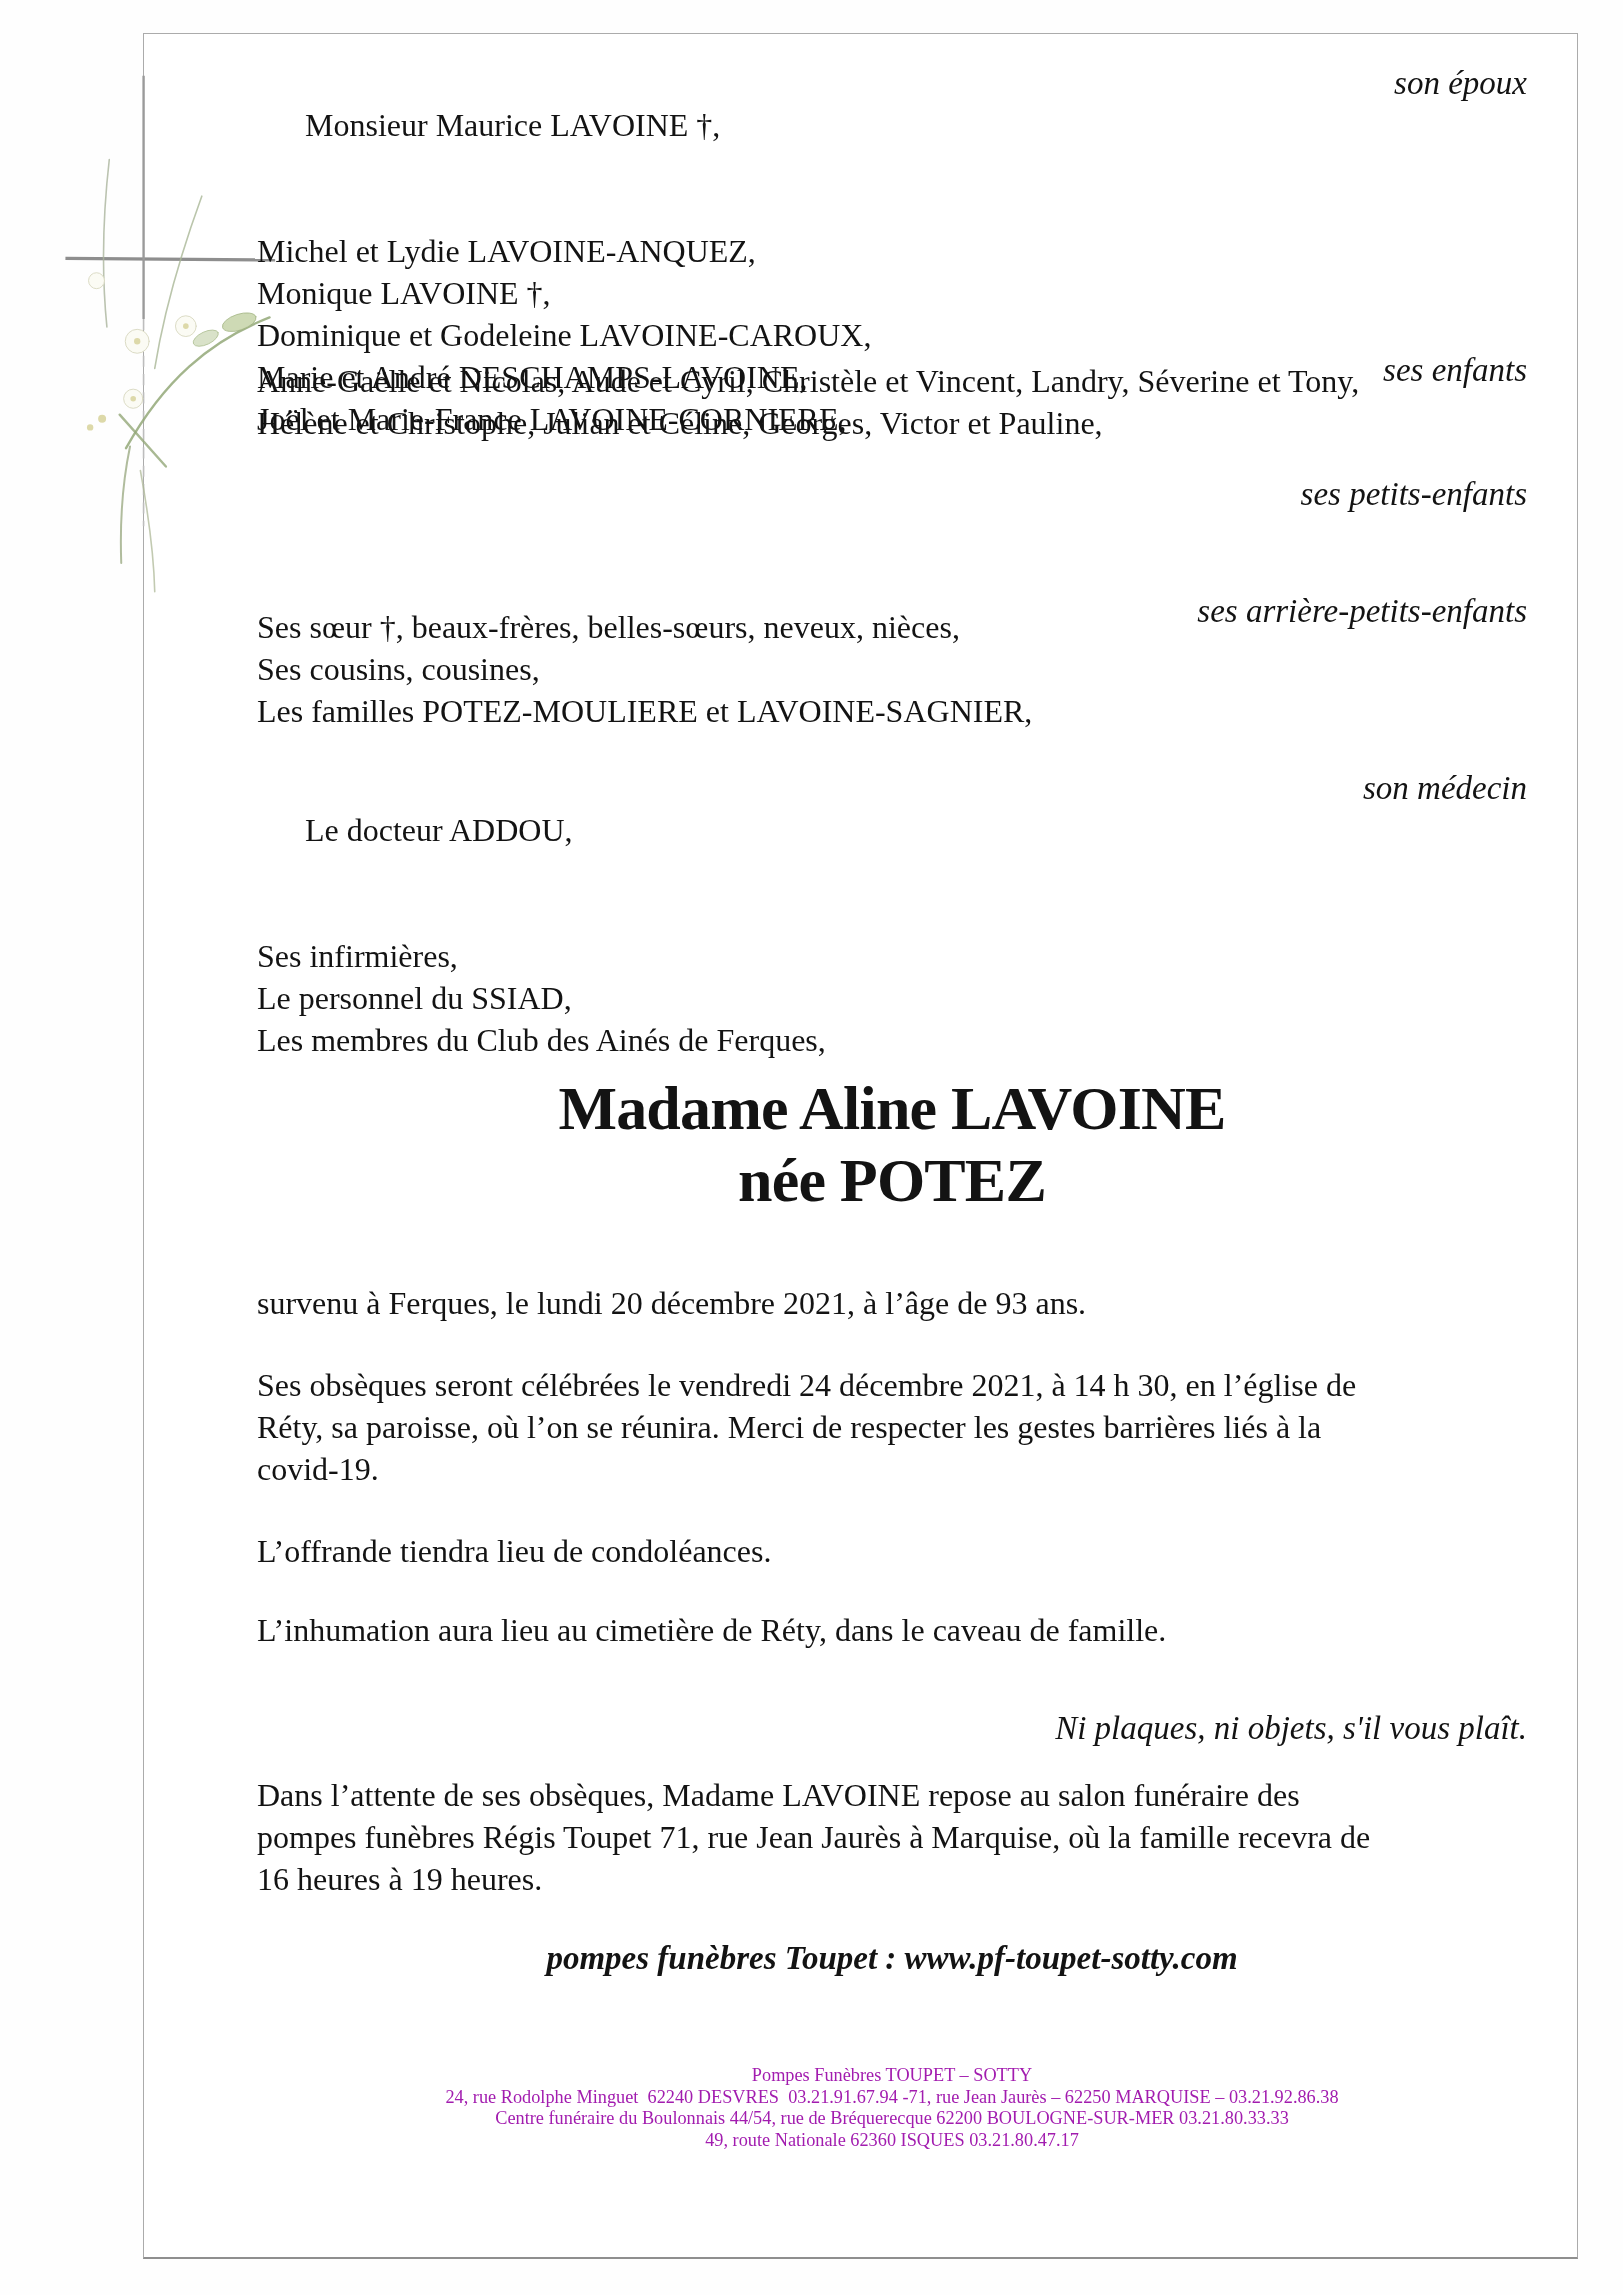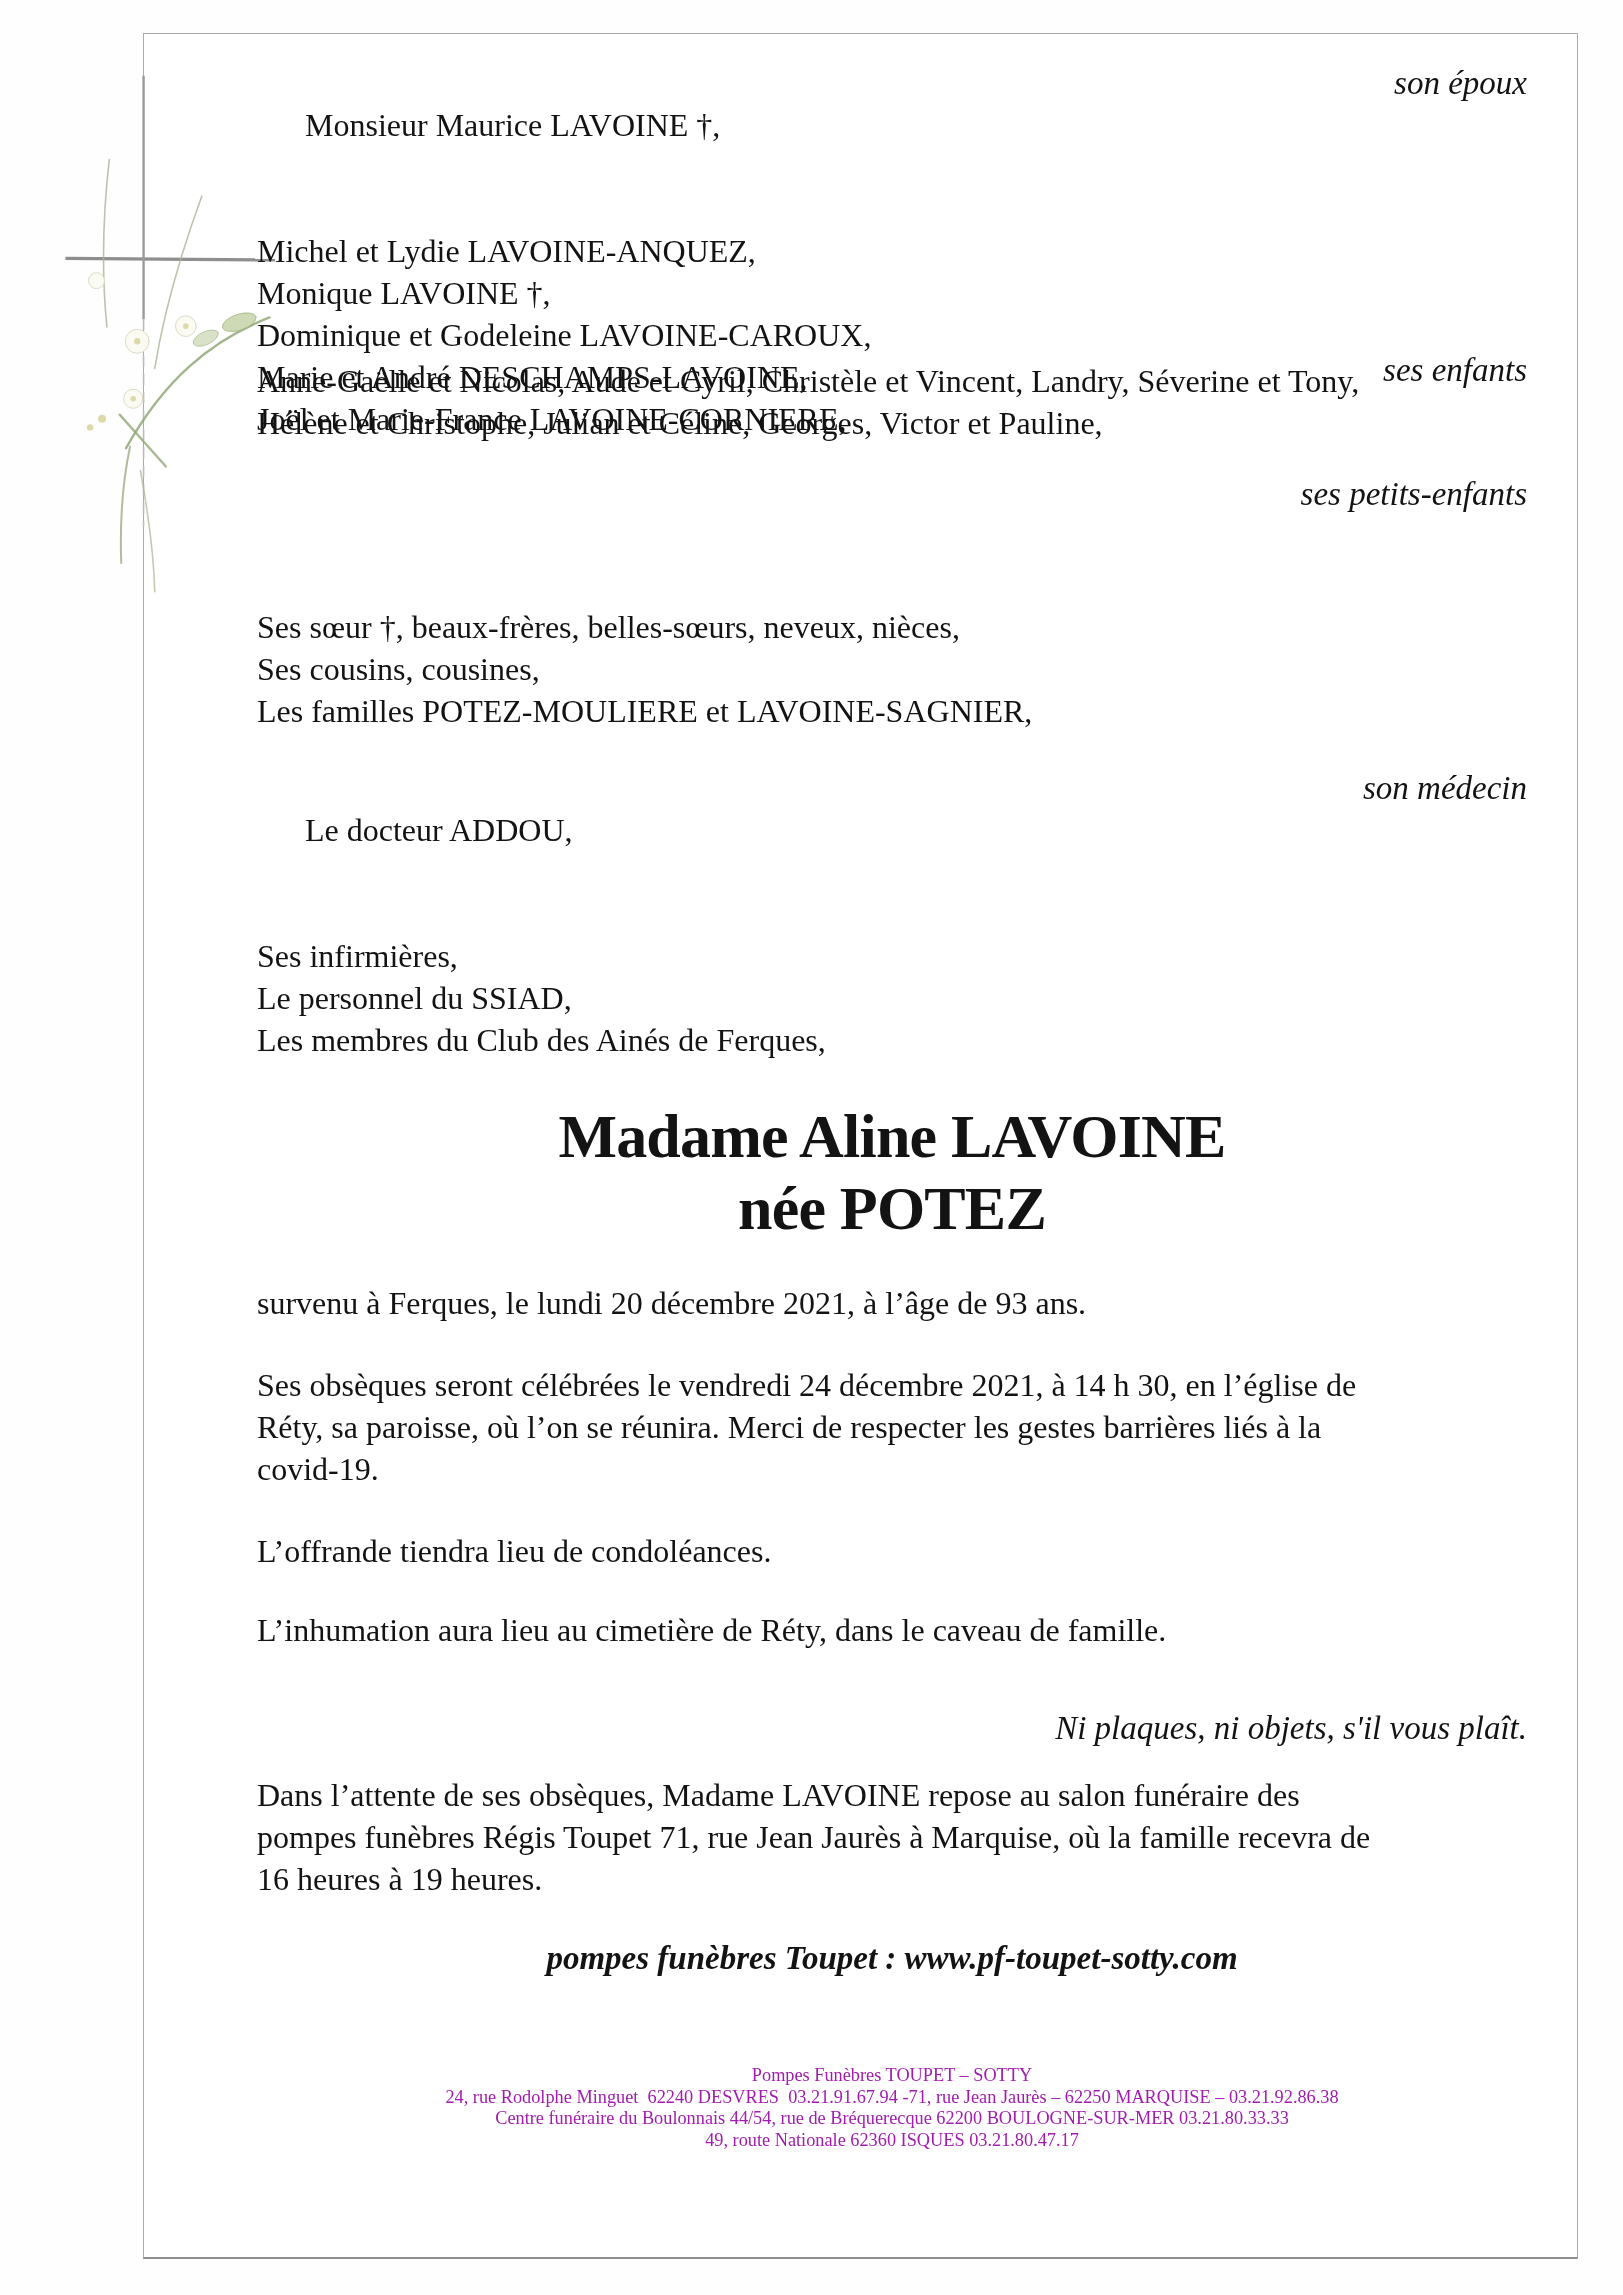--- a/index.html
+++ b/index.html
@@ -69,39 +69,40 @@
   <div class="grp lbl" style="top:325px">ses enfants</div>
 
   <div class="grp" style="top:360px">
     <div class="t">Anne-Gaëlle et Nicolas, Aude et Cyril, Christèle et Vincent, Landry, Séverine et Tony,</div>
     <div class="t">Hélène et Christophe, Julian et Céline, Georges, Victor et Pauline,</div>
   </div>
 
   <div class="grp lbl" style="top:449px">ses petits-enfants</div>
 
 
+  <div class="grp lbl" style="top:566px">ses arrière-petits-enfants</div>
 
   <div class="grp" style="top:606px">
     <div class="t">Ses sœur †, beaux-frères, belles-sœurs, neveux, nièces,</div>
     <div class="t">Ses cousins, cousines,</div>
     <div class="t">Les familles POTEZ-MOULIERE et LAVOINE-SAGNIER,</div>
   </div>
 
   <div class="grp" style="top:767px">
     <div class="t line-with-label">
       <span>Le docteur ADDOU,</span>
       <span class="rlab">son médecin</span>
     </div>
     <div class="t">Ses infirmières,</div>
     <div class="t">Le personnel du SSIAD,</div>
     <div class="t">Les membres du Club des Ainés de Ferques,</div>
   </div>
 
 
-  <div class="grp" style="top:1100px">
+  <div class="grp" style="top:1072px">
     <div class="title">Madame Aline LAVOINE</div>
     <div class="title">née POTEZ</div>
   </div>
 
   <div class="grp t" style="top:1282px">survenu à Ferques, le lundi 20 décembre 2021, à l’âge de 93 ans.</div>
 
   <div class="grp" style="top:1364px">
     <div class="t">Ses obsèques seront célébrées le vendredi 24 décembre 2021, à 14 h 30, en l’église de</div>
     <div class="t">Réty, sa paroisse, où l’on se réunira. Merci de respecter les gestes barrières liés à la</div>
     <div class="t">covid-19.</div>

